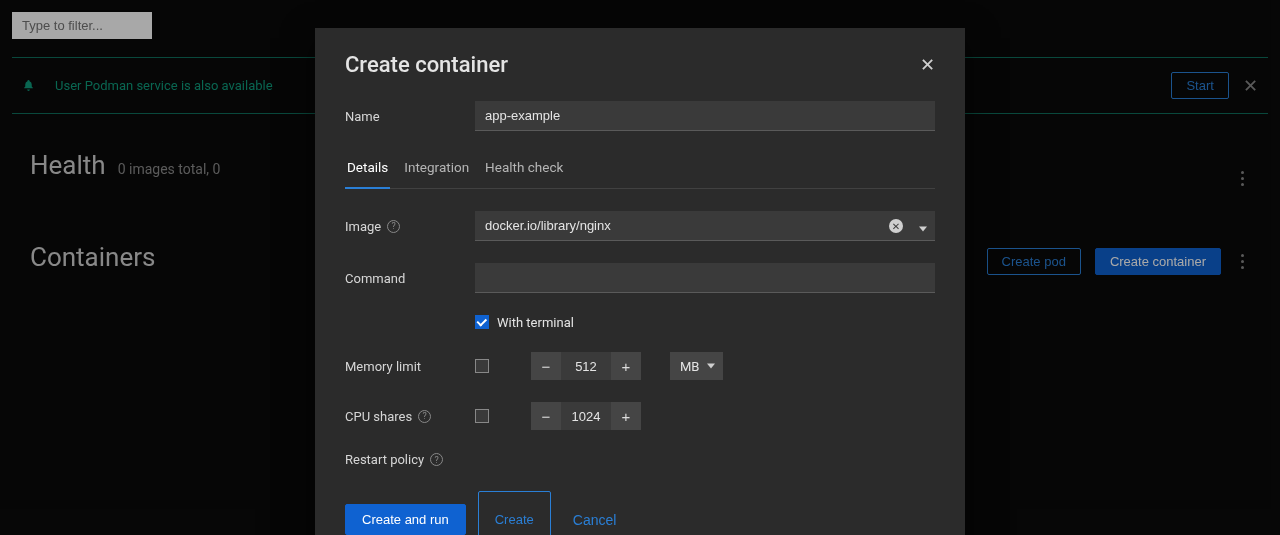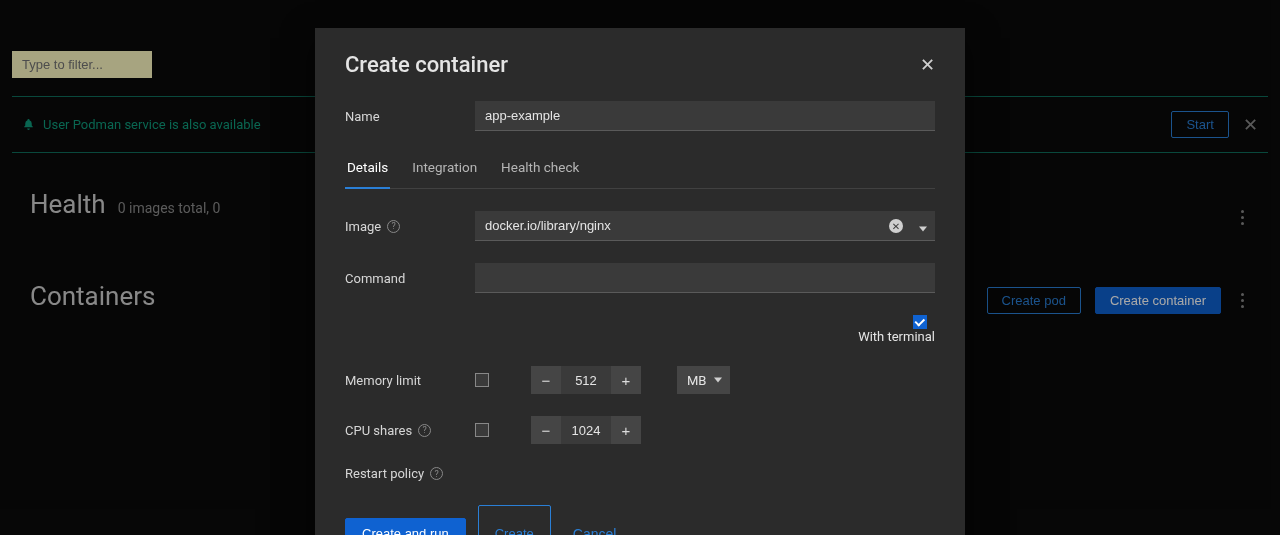--- a/index.html
+++ b/index.html
@@ -13,37 +13,36 @@
   }
   .page {
     position: absolute; inset: 0;
     padding: 12px;
   }
   .filter-row {
     display: flex;
     margin-bottom: 18px;
   }
   .filter-input {
-    background: #fef9c3;
+    background: #ffffff;
     border: none;
     padding: 6px 10px;
     width: 140px;
     color: #888;
     font-size: 13px;
-    margin-top: 39px;
   }
   .banner {
     display: flex;
     align-items: center;
     border-top: 1px solid #0f6e5c;
     border-bottom: 1px solid #0f6e5c;
     padding: 14px 10px;
     margin-bottom: 26px;
   }
-  .banner-left { display: flex; align-items: center; gap: 8px; color: #0f9b7c; font-size: 13px; }
+  .banner-left { display: flex; align-items: center; gap: 20px; color: #0f9b7c; font-size: 13px; }
   .banner-spacer { flex: 1; }
   .btn-outline {
     border: 1px solid #2a7fd6;
     background: transparent;
     color: #2a7fd6;
     padding: 5px 14px;
     font-size: 13px;
     border-radius: 2px;
     cursor: pointer;
   }
@@ -152,21 +151,21 @@
   }
   .image-caret {
     position: absolute; right: 8px; top: 50%; transform: translateY(-50%);
     cursor: pointer;
   }
   .tabs {
     display: flex;
     border-bottom: 1px solid #414141;
     margin-bottom: 22px;
     margin-top: 8px;
-    gap: 20px;
+    gap: 12px;
   }
   .tab {
     padding: 6px 2px 12px 2px;
     font-size: 13.5px;
     color: #b5b5b5;
     cursor: pointer;
     border-bottom: 2px solid transparent;
     margin-bottom: -1px;
   }
   .tab.active {
@@ -197,21 +196,21 @@
   }
   .num-input {
     width: 50px; height: 28px;
     background: #3a3a3a;
     border: none;
     color: #e4e4e4;
     text-align: center;
     font-size: 13px;
   }
   .unit-select {
-    margin-left: 26px;
+    margin-left: 19px;
     height: 28px;
     background: #454545;
     border: none;
     color: #e4e4e4;
     padding: 0 24px 0 10px;
     font-size: 13px;
     display: flex; align-items: center;
     position: relative;
     cursor: pointer;
   }
@@ -337,21 +336,21 @@
 
     <div class="form-row">
       <div class="form-label">Command</div>
       <div class="form-control">
         <input class="text-input" value="" style="">
       </div>
     </div>
 
     <div class="form-row">
       <div class="form-label"></div>
-      <div class="form-control" style="align-items:flex-end;flex-direction:column;">
+      <div class="form-control" style="align-items:flex-start;">
         <span class="checkbox checked"></span>
         <span style="font-size:13px;">With terminal</span>
       </div>
     </div>
 
     <div class="form-row">
       <div class="form-label">Memory limit</div>
       <div class="form-control" style="gap:10px;">
         <span class="checkbox"></span>
         <div style="width:14px;"></div>

